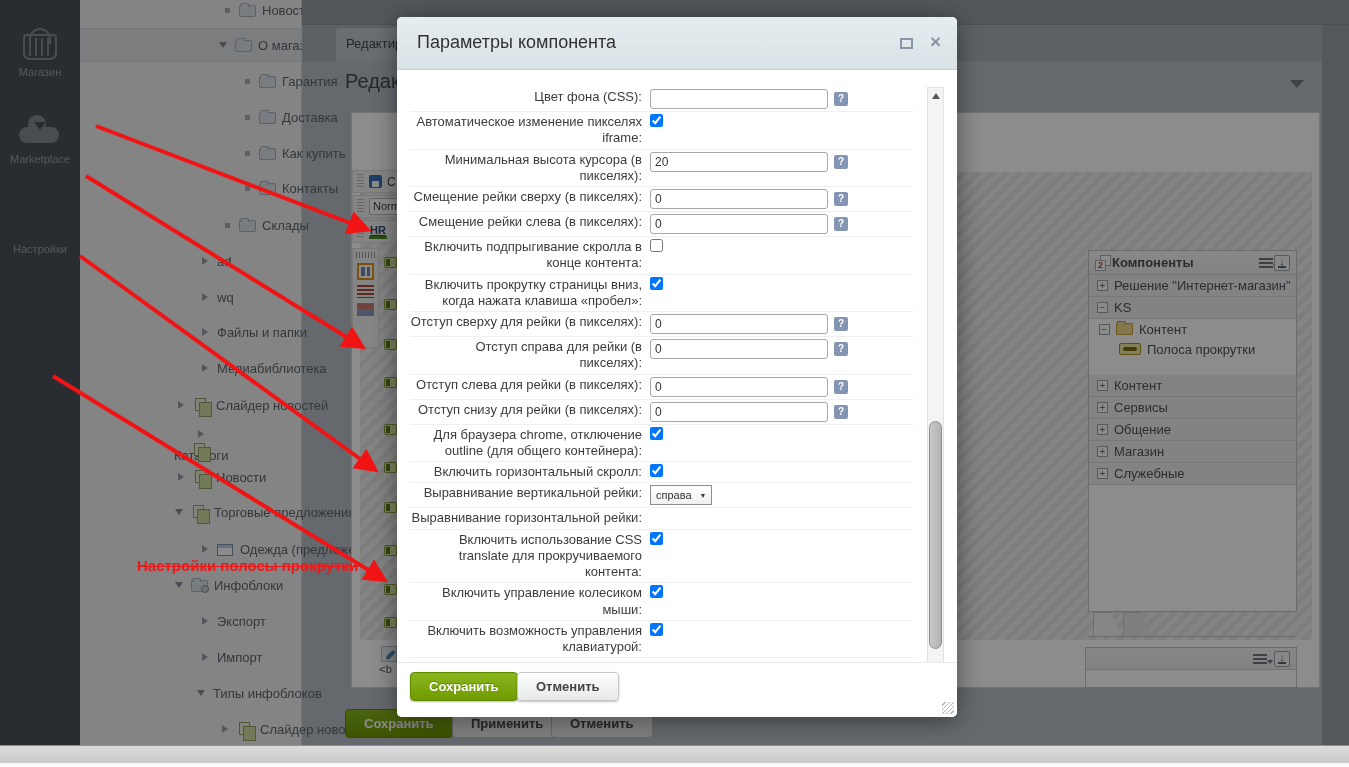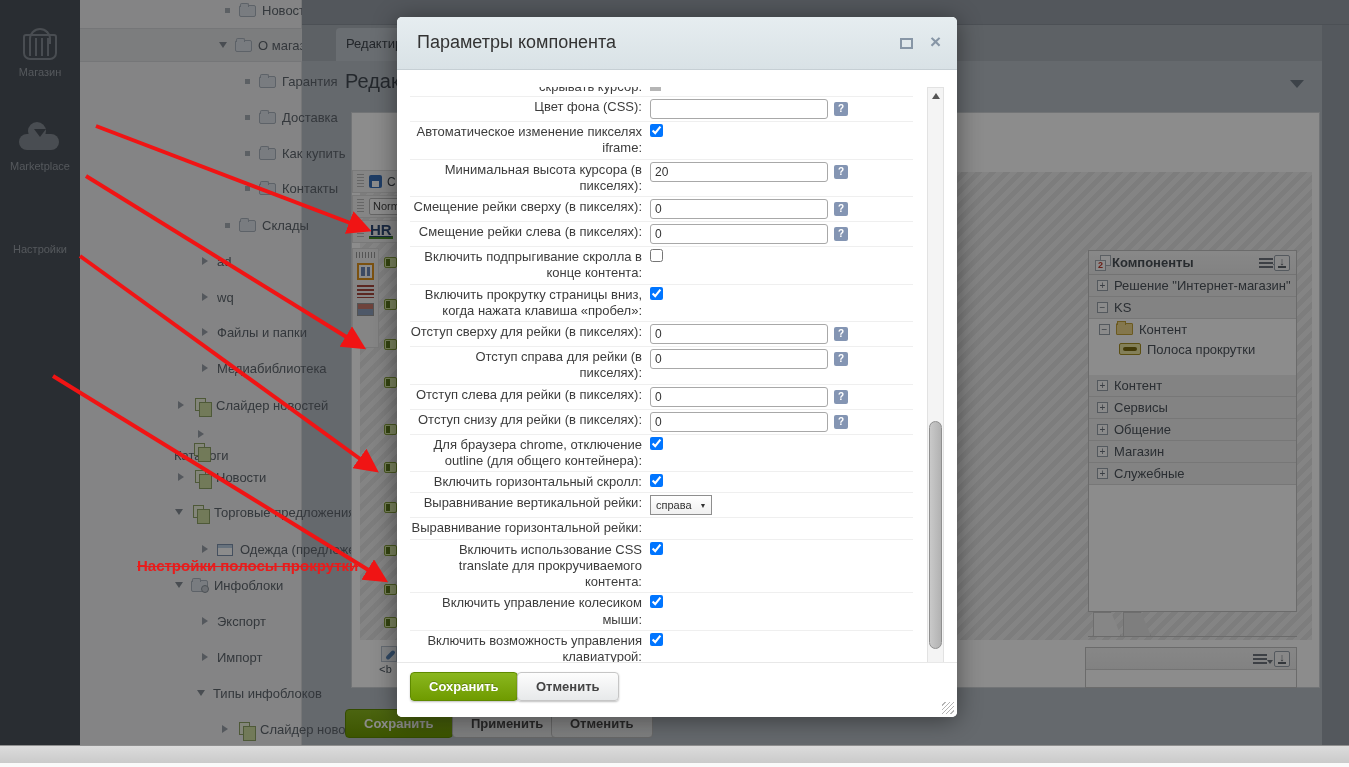--- a/index.html
+++ b/index.html
@@ -56,21 +56,21 @@
   .hatch{position:absolute;left:360px;top:172px;width:952px;height:468px;
     background:repeating-linear-gradient(135deg,#f0f0f0 0 5px,#e3e3e3 5px 10px);}
 
   
   .tbrow{position:absolute;left:352px;width:300px;height:23px;background:#f3f3f3;border:1px solid #dcdcdc;display:flex;align-items:center;gap:5px;padding:0 4px;}
   .grip{width:7px;height:15px;background:repeating-linear-gradient(#bbb 0 1px,transparent 1px 3px);}
   .floppy{width:13px;height:13px;background:#3a6fb8;border-radius:2px;position:relative;}
   .floppy::before{content:"";position:absolute;left:3px;top:6px;right:3px;bottom:1px;background:#fff;}
   .tb-save-label{font-size:12px;color:#3f464e;}
   .tb-format{height:17px;min-width:38px;background:#fff;border:1px solid #b9b9b9;border-radius:2px;font-size:11px;color:#444;padding:1px 3px;overflow:hidden;}
-  .tb-hr{font-size:15px;font-weight:bold;color:#2e4a75;border-bottom:3px solid #4a8f29;line-height:12px;padding:0 1px;text-decoration:underline;}
+  .tb-hr{font-size:11px;font-weight:bold;color:#2e4a75;border-bottom:3px solid #4a8f29;line-height:12px;padding:0 1px;text-decoration:underline;}
   .ltb{position:absolute;left:352px;top:248px;width:27px;height:100px;background:#f3f3f3;border:1px solid #dcdcdc;display:flex;flex-direction:column;align-items:center;gap:5px;padding-top:3px;}
   .ltb .ruler{width:19px;height:6px;background:repeating-linear-gradient(90deg,#999 0 1px,transparent 1px 3px);}
   .ltb .i1{width:17px;height:17px;background:#fff;border:2px solid #e0941e;display:flex;gap:2px;padding:2px;}
   .ltb .i1 i{flex:1;background:#6d87b5;}
   .ltb .i2{width:17px;height:13px;background:repeating-linear-gradient(#a84a3e 0 2px,transparent 2px 4px);}
   .ltb .i3{width:17px;height:13px;background:linear-gradient(#c97b6d 0 45%,#8fa0bd 45%);border:1px solid #9a9a9a;}
   .ctag{position:absolute;left:384px;width:13px;height:11px;background:#dcedaa;border:1px solid #86a13c;border-radius:2px;}
   .ctag::before{content:"";position:absolute;left:1px;top:1px;width:4px;height:7px;background:#5d7a1e;}
   .wrench{position:absolute;left:381px;top:646px;width:16px;height:16px;background:#eef2f6;border:1px solid #b9c4cf;}
   .wrench::before{content:"";position:absolute;left:3px;top:6px;width:11px;height:4px;background:#5a86b8;border-radius:2px;transform:rotate(-45deg);}
@@ -171,21 +171,21 @@
 <body>
 
 <div class="stage">
 
   <aside class="sidebar">
 
   <div class="side-item" style="top: 28px;">
         <span class="sicon basket"><span class="dl"></span></span>
         <span class="slabel">Магазин</span>
       </div>
-      <div class="side-item" style="top: 122px;">
+      <div class="side-item" style="top: 115px;">
         <span class="sicon cloud">
           <span class="dl"></span>
         </span>
         <span class="slabel">Marketplace</span>
       </div>
       <div class="side-item" style="top: 203px;">
         <span class="sicon gear"><span class="dl"></span></span>
         <span class="slabel">Настройки</span>
       </div>
     </aside>
@@ -457,28 +457,20 @@
 
   <div class="modal">
     <div class="modal-header">
       <span class="modal-title">Параметры компонента</span>
       <span class="win-min"></span>
       <span class="win-close">×</span>
     </div>
     <div class="modal-body">
       <div class="rows">
 
-      <div class="prow clipped">
-            <span class="plabel">скрывать курсор:</span>
-            <span class="pctl">
-
-              <span class="cutbox"></span>
-
-            </span>
-          </div>
           <div class="prow text">
             <span class="plabel">Цвет фона (CSS):</span>
             <span class="pctl">
               <input class="c-input" type="text" value="" style="">
 
               <span class="c-help"></span>
             </span>
           </div>
           <div class="prow checkbox">
             <span class="plabel">Автоматическое изменение пикселях iframe:</span>

